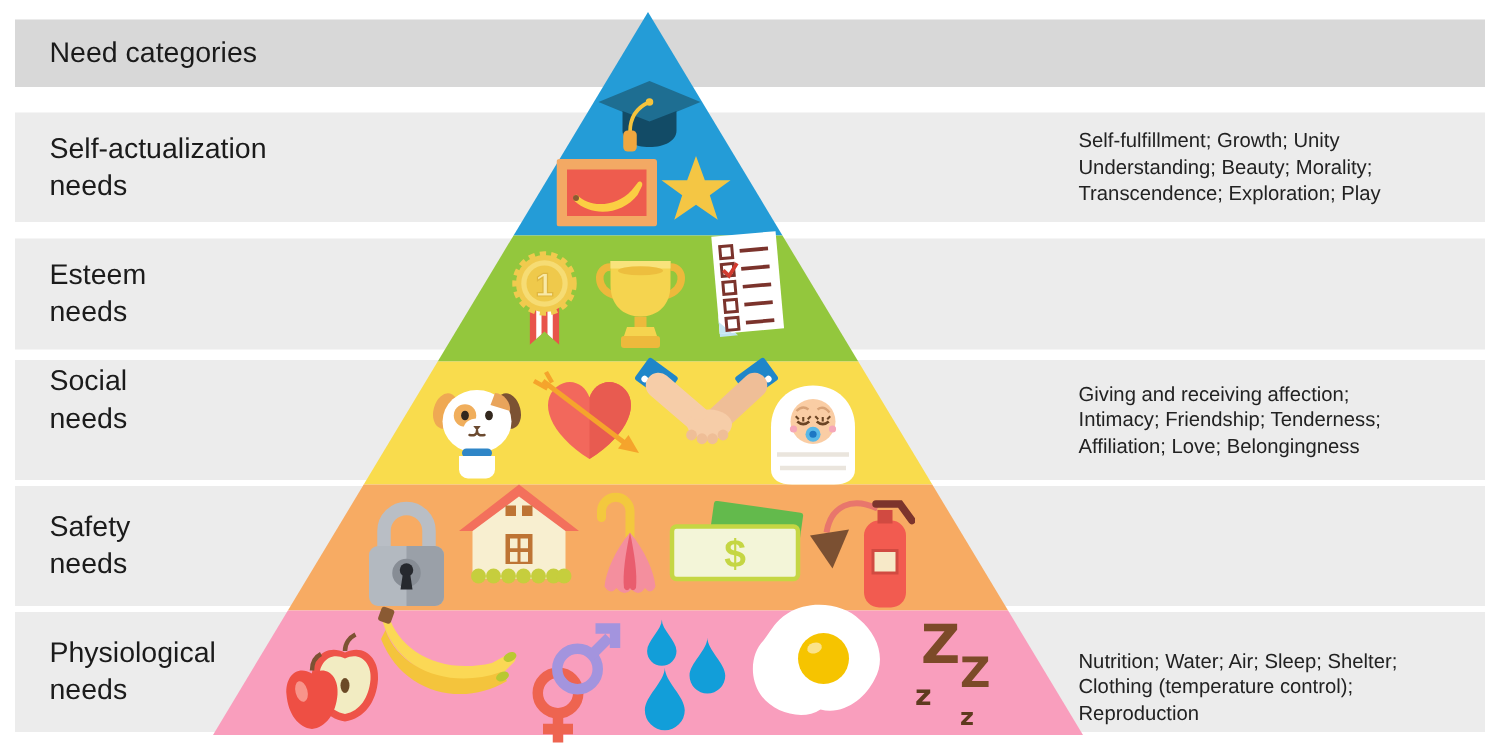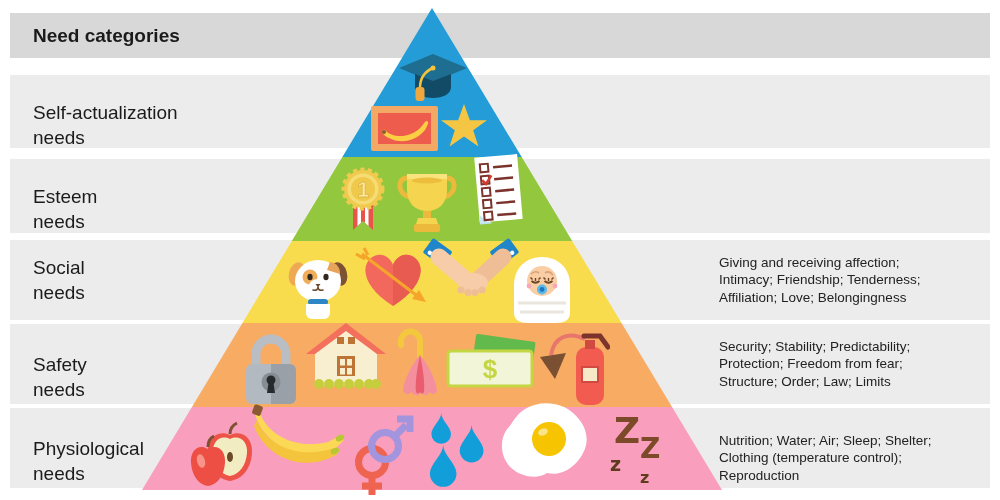--- a/index.html
+++ b/index.html
@@ -1,22 +1,22 @@
 <!DOCTYPE html>
 <html><head>
 <meta charset="utf-8">
 <style>
   html,body{margin:0;padding:0;background:#fff;}
   .stage{position:relative;width:1000px;height:500px;background:#ffffff;
          font-family:"Liberation Sans",sans-serif;overflow:hidden;}
   .band{position:absolute;left:10px;width:980px;background:#ECECEC;}
   .band.hdrband{background:#D8D8D8;}
-  .hdr{position:absolute;display:flex;align-items:center;font-size:19px;font-weight:bold;color:#1a1a1a;}
+  .hdr{position:absolute;display:flex;align-items:center;font-size:19px;font-weight:normal;color:#1a1a1a;}
   .cat{position:absolute;left:33px;width:245px;display:flex;align-items:center;
-       font-size:19px;line-height:25px;color:#1b1b1b;white-space:pre-line;margin-top:13px;}
+       font-size:19px;line-height:25px;color:#1b1b1b;white-space:pre-line;}
   .ex{position:absolute;left:719px;width:276px;display:flex;align-items:center;
       font-size:13.5px;line-height:17.5px;color:#222;white-space:pre-line;}
   .pyramid{position:absolute;left:142px;top:8px;width:580px;height:482px;
            clip-path:polygon(50% 0,100% 100%,0 100%);}
   .stripe{width:100%;}
   .icon{position:absolute;}
   .icon svg{display:block;width:100%;height:100%;}
   .zzz{position:absolute;}
   .z{position:absolute;font-weight:800;line-height:1;font-family:"DejaVu Sans",sans-serif;}
   .z1{left:6px;top:0;font-size:36px;color:#7C4A28;}
@@ -42,26 +42,26 @@
 needs</div>
   <div class="cat" style="top:159px;height:74px;">Esteem
 needs</div>
   <div class="cat" style="top:227px;height:80px;">Social
 needs</div>
   <div class="cat" style="top:324px;height:80px;">Safety
 needs</div>
   <div class="cat" style="top:408px;height:80px;">Physiological
 needs</div>
 
+  <div class="ex" style="top:75px;height:73px;">Self-fulfillment; Growth; Unity
+Understanding; Beauty; Morality;
+Transcendence; Exploration; Play</div>
   <div class="ex" style="top:240px;height:80px;">Giving and receiving affection;
 Intimacy; Friendship; Tenderness;
 Affiliation; Love; Belongingness</div>
-  <div class="ex" style="top:324px;height:80px;">Security; Stability; Predictability;
-Protection; Freedom from fear;
-Structure; Order; Law; Limits</div>
   <div class="ex" style="top:408px;height:100px;">Nutrition; Water; Air; Sleep; Shelter;
 Clothing (temperature control);
 Reproduction</div>
 
   <div class="pyramid">
     <div class="stripe" style="height: 149px; background: rgb(36, 156, 215);"></div>
     <div class="stripe" style="height: 84px; background: rgb(147, 199, 61);"></div>
     <div class="stripe" style="height: 82px; background: rgb(249, 220, 77);"></div>
     <div class="stripe" style="height: 84px; background: rgb(247, 171, 99);"></div>
     <div class="stripe" style="height: 83px; background: rgb(249, 158, 189);"></div>

